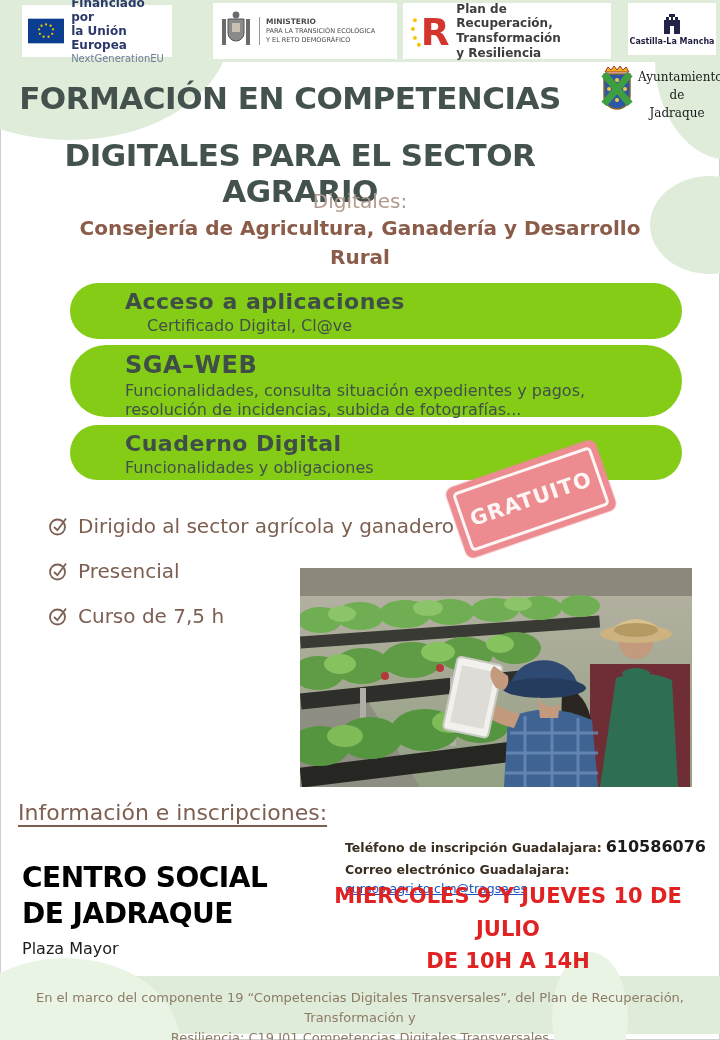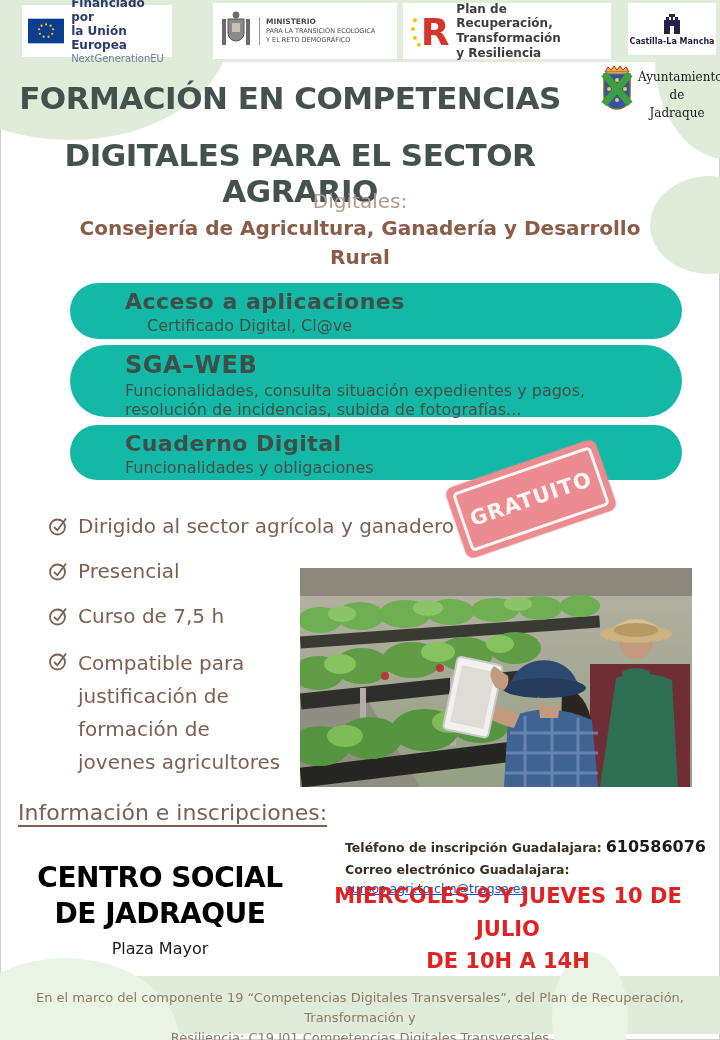--- a/index.html
+++ b/index.html
@@ -21,21 +21,21 @@
   .clm-label{font-size:8px;font-weight:bold;color:#1d1d3d;margin-top:1px;white-space:nowrap;}
   .ayto-text{font-family:"DejaVu Serif","Liberation Serif",serif;font-size:12px;color:#1a1a1a;
              text-align:center;line-height:1.5;}
   
   .title{position:absolute;left:0;width:600px;text-align:center;color:#44524e;font-weight:bold;
          font-size:31px;letter-spacing:-0.5px;}
   .organiza-label{position:absolute;left:0;width:720px;text-align:center;font-size:20px;color:#b29a8d;}
   .organiza-name{position:absolute;left:0;width:720px;text-align:center;font-size:20px;font-weight:bold;
                  color:#8a5c49;line-height:1.45;}
   
-  .pill{position:absolute;left:70px;width:612px;background:#14b8a6;border-radius:40px;
+  .pill{position:absolute;left:70px;width:612px;background:#84cc16;border-radius:40px;
         box-sizing:border-box;padding:6px 20px 6px 55px;color:#3f4f47;}
   .pill .ph{font-size:22px;font-weight:bold;letter-spacing:0.5px;}
   .pill .ps{font-size:16px;margin-top:2px;color:#41514a;}
   
   .stamp{position:absolute;left:452px;top:462px;width:158px;height:74px;background:#ec8b90;
          border-radius:8px;transform:rotate(-19deg);display:flex;align-items:center;justify-content:center;
          box-shadow:0 0 0 1px rgba(236,139,144,.4);}
   .stamp-inner{width:140px;height:56px;border:3px solid #fdf6f4;border-radius:5px;display:flex;
                align-items:center;justify-content:center;}
   .stamp-inner span{color:#fdf6f4;font-weight:bold;font-size:21px;letter-spacing:1px;}
@@ -47,21 +47,21 @@
   .feat svg{flex:0 0 auto;margin-top:3px;}
   
   .photo{position:absolute;left:300px;top:568px;width:392px;height:219px;overflow:hidden;background:#9aa08e;}
   
   .info-head{position:absolute;left:18px;top:800px;font-size:22px;color:#7d5f51;
              text-decoration:underline;text-underline-offset:5px;}
   .contact{position:absolute;left:345px;top:835px;font-size:12.5px;color:#3a2e20;line-height:1.55;}
   .contact .lbl{font-weight:bold;}
   .contact .phone{font-weight:bold;font-size:16px;color:#1c1c1c;}
   .contact a{color:#1a56c4;font-size:12.5px;}
-  .venue{position:absolute;left:22px;top:860px;width:276px;text-align:center;color:#000;}
+  .venue{position:absolute;left:22px;top:860px;width:276px;color:#000;}
   .venue .v1{font-size:28px;font-weight:bold;letter-spacing:-0.5px;line-height:1.3;}
   .venue .v2{font-size:16px;color:#1c1c1c;margin-top:6px;}
   .dates{position:absolute;left:302px;top:880px;width:412px;text-align:center;color:#e02222;
          font-size:21px;font-weight:bold;line-height:1.55;}
   
   .band-bottom{position:absolute;left:0;top:976px;width:720px;height:58px;background:#dfecd9;}
   .footer-text{position:absolute;left:20px;top:988px;width:680px;text-align:center;font-size:13px;
                color:#8d7b66;line-height:1.55;}
 </style>
 </head>
@@ -201,27 +201,20 @@
         </svg>
       <div class="txt">Presencial</div>
     </div>
     <div class="feat">
       <svg width="21" height="21" viewBox="0 0 21 21">
           <circle cx="9.5" cy="12" r="7.5" fill="none" stroke="#7d5f51" stroke-width="1.8"></circle>
           <path d="M6 12 l3.4 3.2 L18 3.5" fill="none" stroke="#7d5f51" stroke-width="1.8"></path>
         </svg>
       <div class="txt">Curso de 7,5 h</div>
     </div>
-    <div class="feat wrap">
-      <svg width="21" height="21" viewBox="0 0 21 21">
-          <circle cx="9.5" cy="12" r="7.5" fill="none" stroke="#7d5f51" stroke-width="1.8"></circle>
-          <path d="M6 12 l3.4 3.2 L18 3.5" fill="none" stroke="#7d5f51" stroke-width="1.8"></path>
-        </svg>
-      <div class="txt">Compatible para justificación de formación de jovenes agricultores</div>
-    </div>
   </div>
 
   <div class="photo">
     <svg width="392" height="219" viewBox="0 0 392 219">
       <defs>
         <linearGradient id="wall" x1="0" y1="0" x2="0" y2="1">
           <stop offset="0" stop-color="#b7b2a4"></stop>
             <stop offset="1" stop-color="#93a083"></stop>
         </linearGradient>
       </defs>

